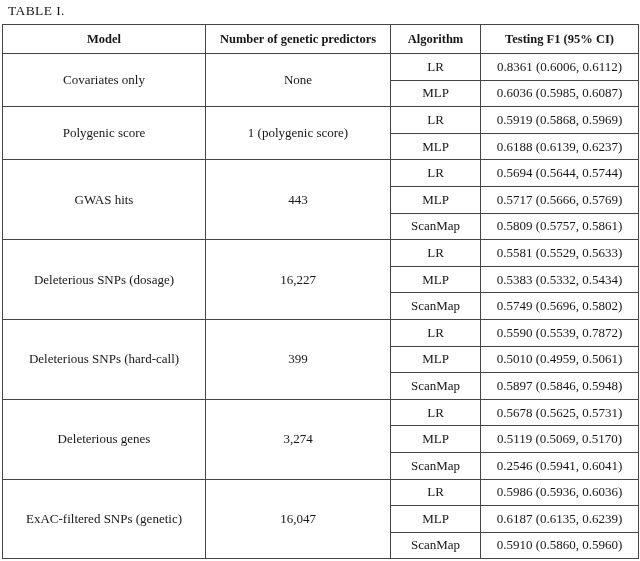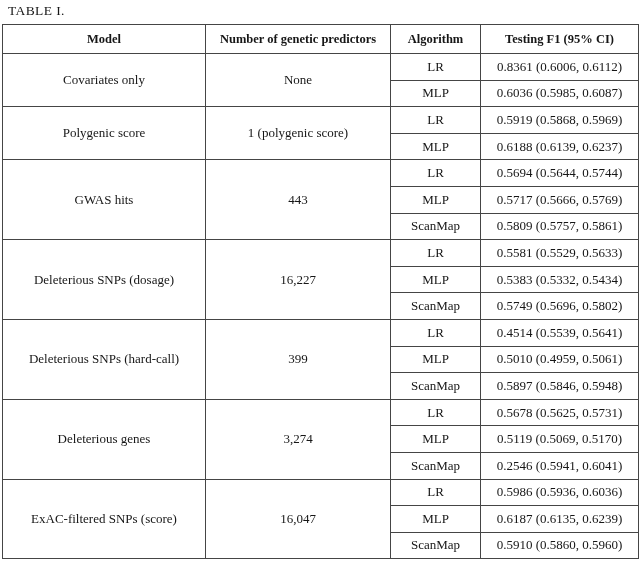--- a/index.html
+++ b/index.html
@@ -109,21 +109,21 @@
       </tr>
       <tr>
         <td>ScanMap</td>
         <td>0.5749 (0.5696, 0.5802)</td>
       </tr>
 
       <tr>
         <td rowspan="3">Deleterious SNPs (hard-call)</td>
         <td rowspan="3">399</td>
         <td>LR</td>
-        <td>0.4514 (0.5539, 0.5641)</td>
+        <td>0.5590 (0.5539, 0.7872)</td>
       </tr>
       <tr>
         <td>MLP</td>
         <td>0.5010 (0.4959, 0.5061)</td>
       </tr>
       <tr>
         <td>ScanMap</td>
         <td>0.5897 (0.5846, 0.5948)</td>
       </tr>
 
@@ -136,21 +136,21 @@
       <tr>
         <td>MLP</td>
         <td>0.5119 (0.5069, 0.5170)</td>
       </tr>
       <tr>
         <td>ScanMap</td>
         <td>0.2546 (0.5941, 0.6041)</td>
       </tr>
 
       <tr>
-        <td rowspan="3">ExAC-filtered SNPs (score)</td>
+        <td rowspan="3">ExAC-filtered SNPs (genetic)</td>
         <td rowspan="3">16,047</td>
         <td>LR</td>
         <td>0.5986 (0.5936, 0.6036)</td>
       </tr>
       <tr>
         <td>MLP</td>
         <td>0.6187 (0.6135, 0.6239)</td>
       </tr>
       <tr>
         <td>ScanMap</td>

